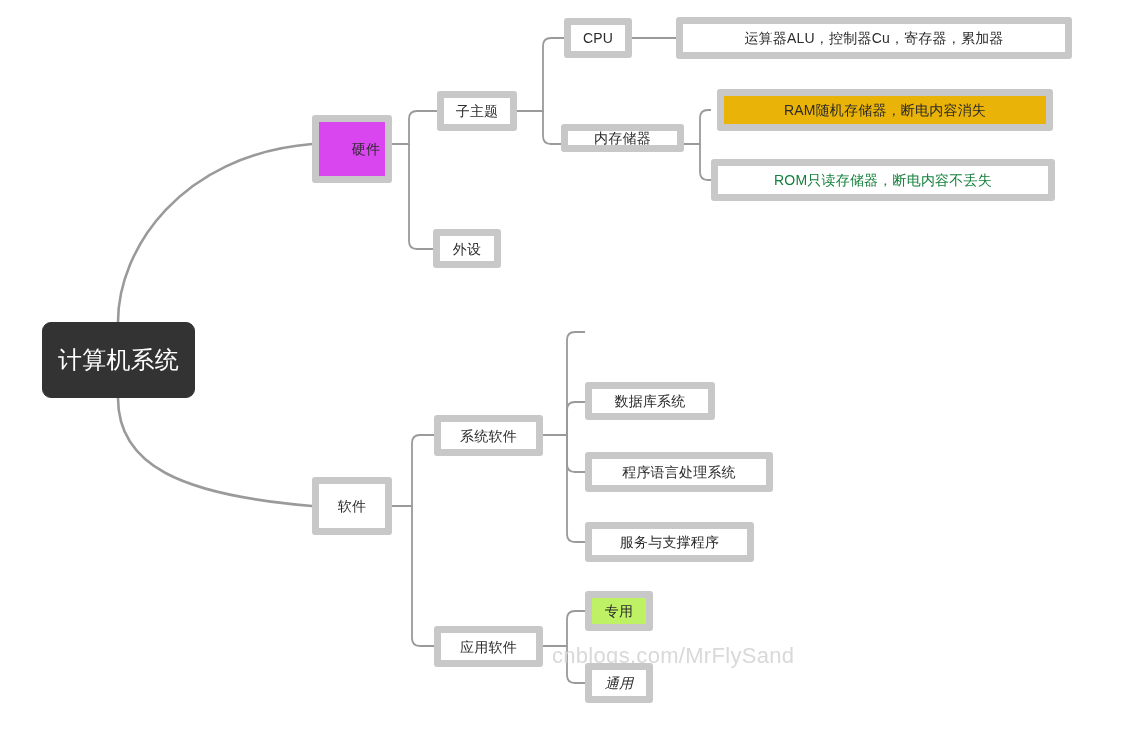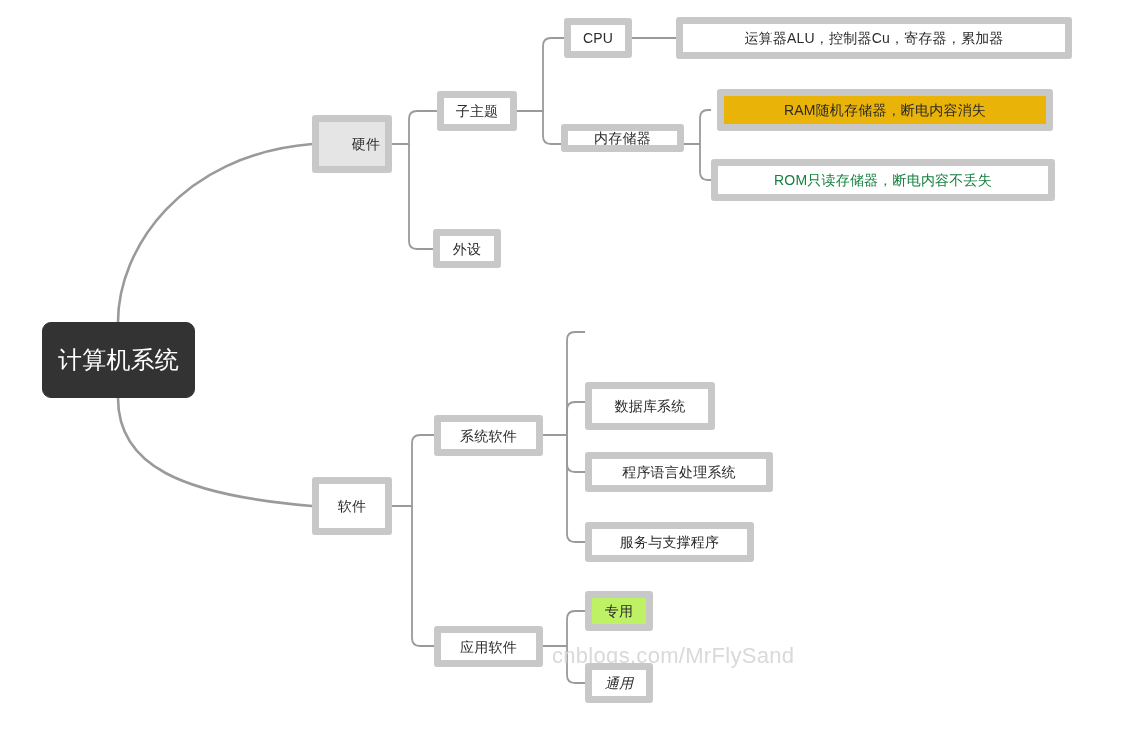--- a/index.html
+++ b/index.html
@@ -90,21 +90,21 @@
     <path d="M 543 646 L 567 646 L 567 619 Q 567 611 575 611 L 585 611" fill="none" stroke="#9a9a9a" stroke-width="1.8"></path>
     <path d="M 567 646 L 567 675 Q 567 683 575 683 L 585 683" fill="none" stroke="#9a9a9a" stroke-width="1.8"></path>
   </svg>
 
   <div id="watermark" style="left: 552px; top: 645px; color: rgb(217, 217, 217);">cnblogs.com/MrFlySand</div>
 
   <div class="node root" style="left: 42px; top: 322px; width: 153px; height: 76px; background: rgb(51, 51, 51); border-color: rgb(51, 51, 51); color: rgb(255, 255, 255);">
       <span>计算机系统</span>
     </div>
 
-  <div class="node" style="left: 312px; top: 115px; width: 80px; height: 58px; background: #e5e5e5; border-color: rgb(200, 200, 200); color: rgb(43, 43, 43); padding-left: 28px;">
+  <div class="node" style="left: 312px; top: 115px; width: 80px; height: 68px; background: #d946ef; border-color: rgb(200, 200, 200); color: rgb(43, 43, 43); padding-left: 28px;">
       <span>硬件</span>
     </div>
 
   <div class="node" style="left: 437px; top: 91px; width: 80px; height: 40px; background: rgb(255, 255, 255); border-color: rgb(200, 200, 200); color: rgb(43, 43, 43);">
       <span>子主题</span>
     </div>
 
   <div class="node" style="left: 433px; top: 229px; width: 68px; height: 39px; background: rgb(255, 255, 255); border-color: rgb(200, 200, 200); color: rgb(43, 43, 43);">
       <span>外设</span>
     </div>
@@ -131,21 +131,21 @@
 
   <div class="node" style="left: 312px; top: 477px; width: 80px; height: 58px; background: rgb(255, 255, 255); border-color: rgb(200, 200, 200); color: rgb(43, 43, 43);">
       <span>软件</span>
     </div>
 
   <div class="node" style="left: 434px; top: 415px; width: 109px; height: 41px; background: rgb(255, 255, 255); border-color: rgb(200, 200, 200); color: rgb(43, 43, 43);">
       <span>系统软件</span>
     </div>
 
 
-  <div class="node" style="left: 585px; top: 382px; width: 130px; height: 48px; background: rgb(255, 255, 255); border-color: rgb(200, 200, 200); color: rgb(43, 43, 43);">
+  <div class="node" style="left: 585px; top: 382px; width: 130px; height: 38px; background: rgb(255, 255, 255); border-color: rgb(200, 200, 200); color: rgb(43, 43, 43);">
       <span>数据库系统</span>
     </div>
 
   <div class="node" style="left: 585px; top: 452px; width: 188px; height: 40px; background: rgb(255, 255, 255); border-color: rgb(200, 200, 200); color: rgb(43, 43, 43);">
       <span>程序语言处理系统</span>
     </div>
 
   <div class="node" style="left: 585px; top: 522px; width: 169px; height: 40px; background: rgb(255, 255, 255); border-color: rgb(200, 200, 200); color: rgb(43, 43, 43);">
       <span>服务与支撑程序</span>
     </div>

